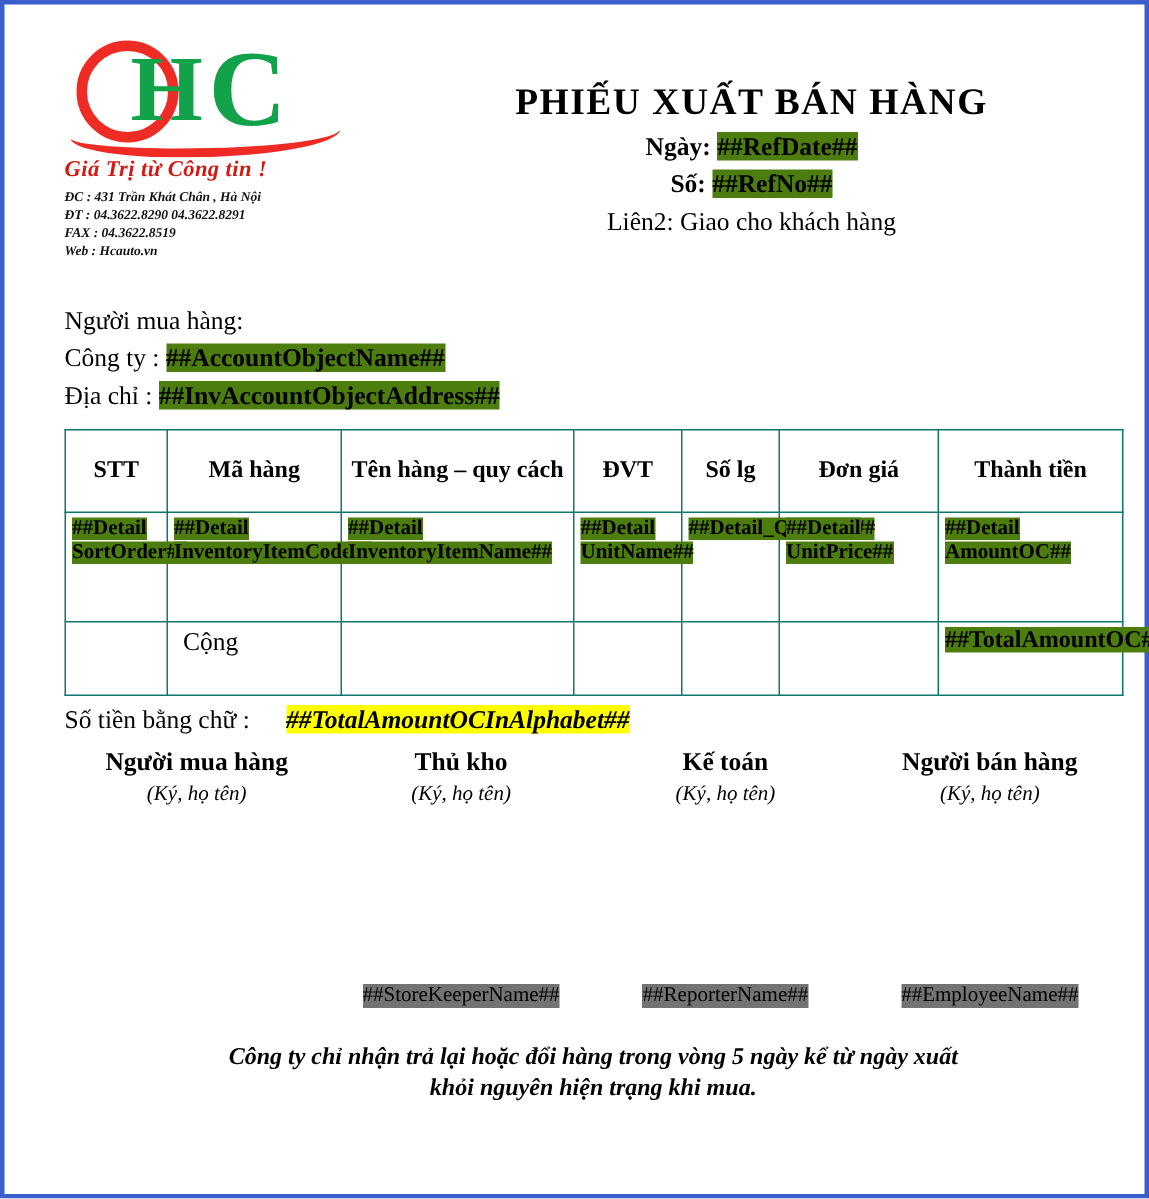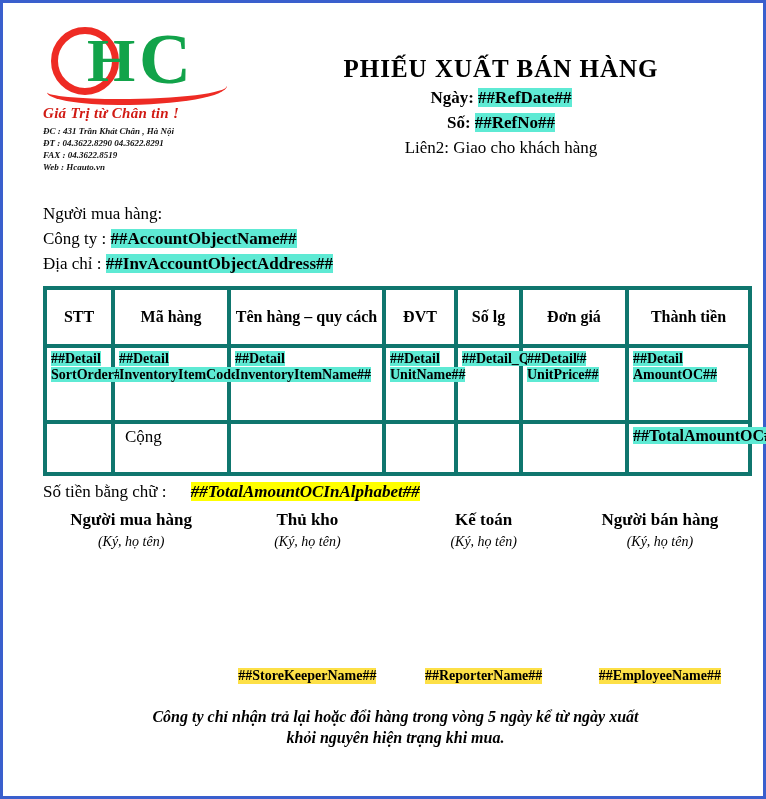--- a/index.html
+++ b/index.html
@@ -116,21 +116,21 @@
     color: #000000;
     text-align: center;
   }
   .title-line {
     margin-top: 5px;
     font-size: 17px;
     color: #000000;
   }
   .title-line .lbl { font-weight: bold; }
   .hl {
-    background: #5eead4;
+    background: #4d7c0f;
     font-weight: bold;
     color: #000;
   }
 
   
   .buyer {
     margin-top: 2px;
     padding-left: 14px;
     font-size: 17px;
     line-height: 25px;
@@ -138,21 +138,21 @@
   }
 
   
   table.goods {
     margin: 10px 0 0 14px;
     border-collapse: collapse;
     width: 705px;
     table-layout: fixed;
   }
   table.goods th, table.goods td {
-    border: 4px solid #0f766e;
+    border: 1px solid #0f766e;
     vertical-align: top;
     padding: 3px 4px;
     font-size: 15px;
     color: #000;
   }
   table.goods th {
     text-align: center;
     vertical-align: middle;
     font-weight: bold;
     font-size: 16px;
@@ -209,23 +209,23 @@
     color: #000;
   }
   .sign-names {
     margin: 118px 0 0 14px;
     display: flex;
     width: 705px;
   }
   .sign-names .sign-col { font-size: 0; }
   .name-tag {
     display: inline-block;
-    background: #fde047;
+    background: #737373;
     font-size: 14px;
-    font-weight: bold;
+    font-weight: normal;
     line-height: 16px;
     color: #000;
     max-width: 140px;
     text-align: left;
   }
 
   
   .footer-note {
     margin: 22px 0 0 14px;
     width: 705px;
@@ -245,21 +245,21 @@
 
     <div class="header">
 
       <div class="logo-block">
         <div class="logo-mark">
           <div class="ring"></div>
           <div class="hletter">H</div>
           <div class="cletter">C</div>
           <div class="swoosh"></div>
         </div>
-        <div class="logo-slogan">Giá Trị từ Chân tin !</div>
+        <div class="logo-slogan">Giá Trị từ Công tin !</div>
         <div class="logo-contact">
           <div>ĐC : 431 Trần Khát Chân ,  Hà Nội</div>
           <div>ĐT : 04.3622.8290  04.3622.8291</div>
           <div>FAX : 04.3622.8519</div>
           <div>Web : Hcauto.vn</div>
         </div>
       </div>
 
       <div class="title-block">
         <div class="doc-title">PHIẾU XUẤT BÁN HÀNG</div>

